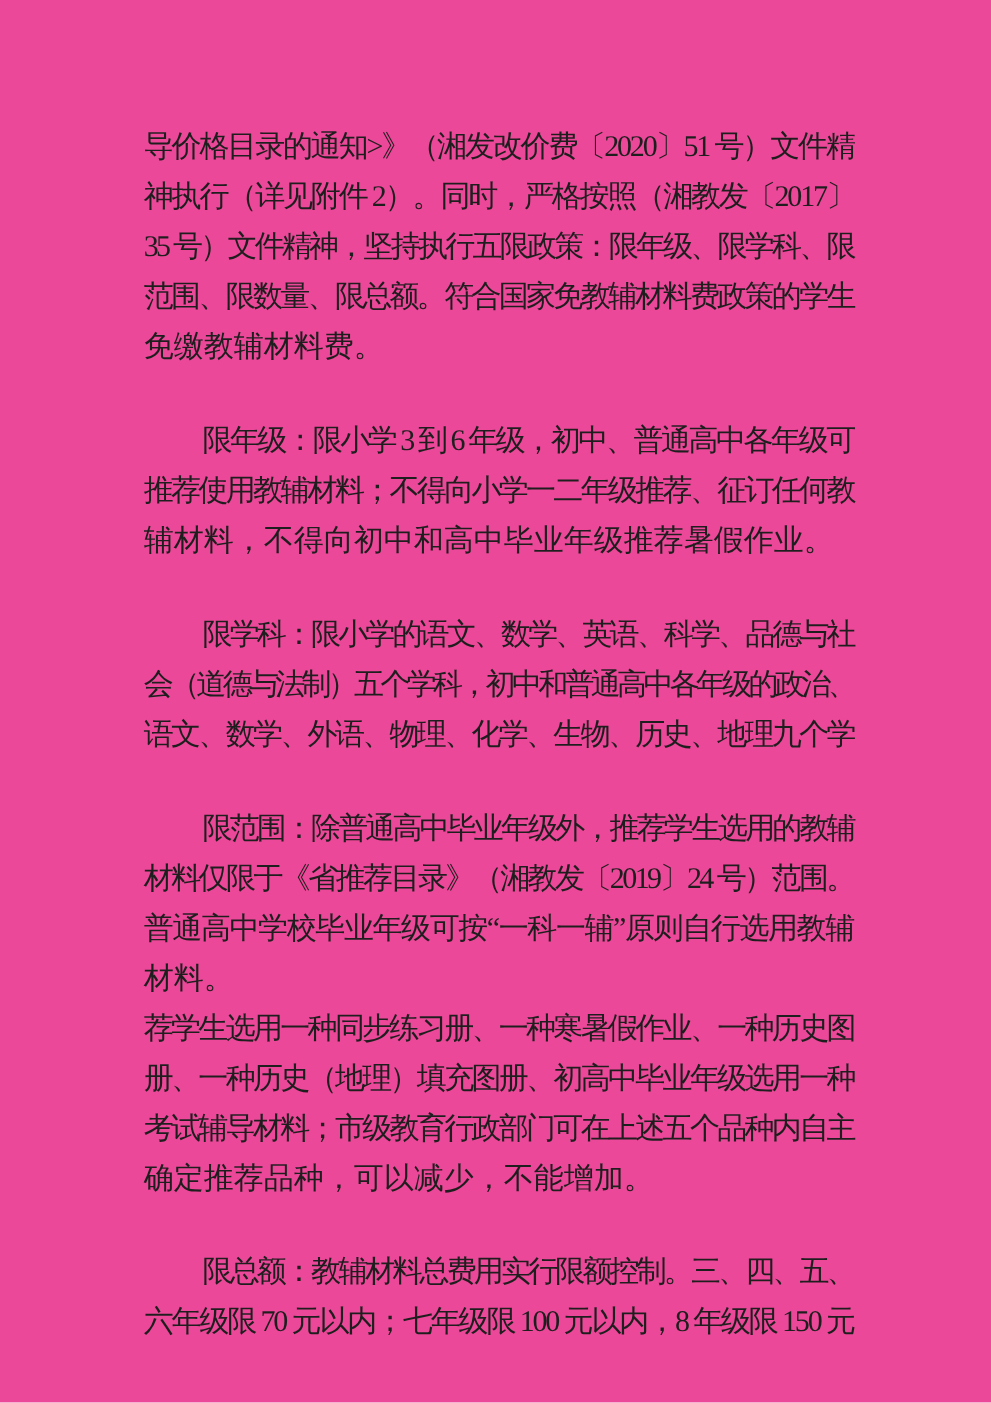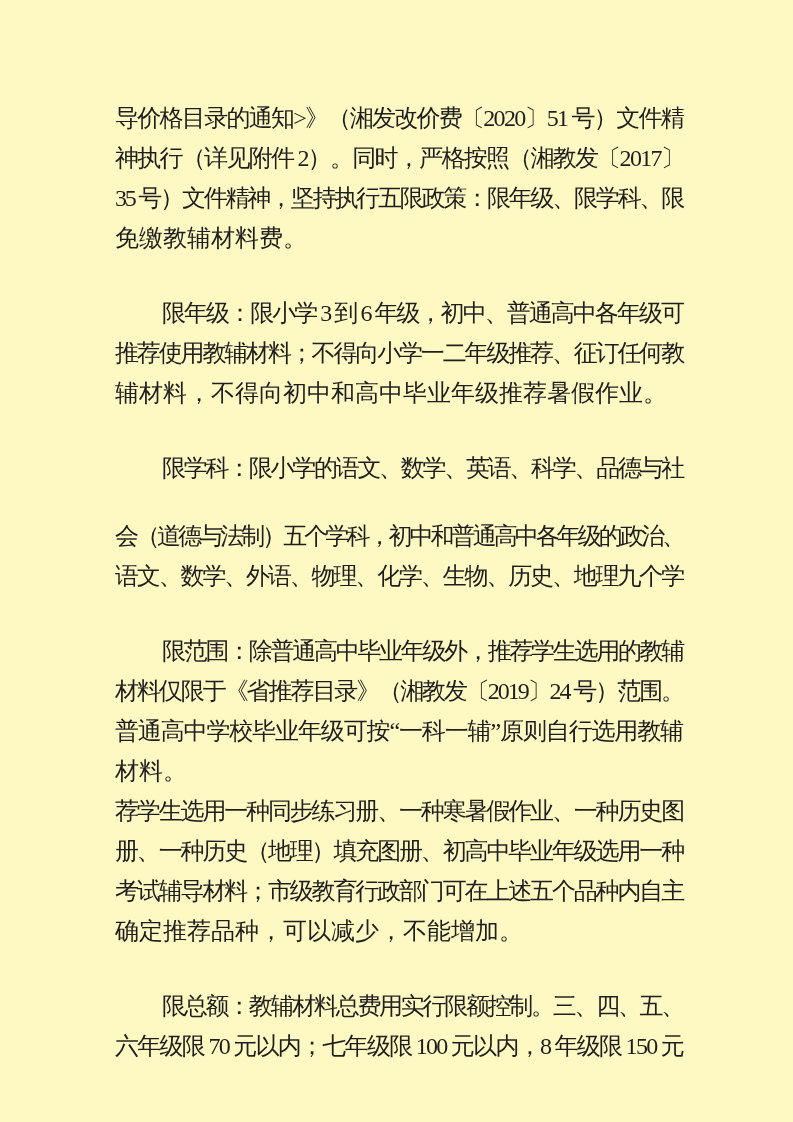--- a/index.html
+++ b/index.html
@@ -34,36 +34,37 @@
     overflow: visible;
   }
   .line.in {
     padding-left: 47px;
     margin-top: 35px;
   }
 </style>
 </head>
 <body>
 
-<div class="page" style="background: #fef9c3;">
+<div class="page" style="background: #ec4899;">
   <div class="doc-body">
       <div class="para">
         <div class="line j" style="color: rgb(30, 30, 30);"><span style="letter-spacing: -1.71823px;">导价格目录的通知&gt;》（湘发改价费〔2020〕51 号）文件精</span></div>
         <div class="line j" style="color: rgb(30, 30, 30);"><span style="letter-spacing: -1.72414px;">神执行（详见附件 2）。同时，严格按照（湘教发〔2017〕</span></div>
         <div class="line j" style="color: rgb(30, 30, 30);"><span style="letter-spacing: -2.21429px;">35 号）文件精神，坚持执行五限政策：限年级、限学科、限</span></div>
+        <div class="line j" style="color: rgb(30, 30, 30);"><span style="letter-spacing: -2.15385px;">范围、限数量、限总额。符合国家免教辅材料费政策的学生</span></div>
         <div class="line" style="color: rgb(30, 30, 30);"><span>免缴教辅材料费。</span></div>
       </div>
       <div class="para">
         <div class="line in j" style="color: rgb(30, 30, 30);"><span style="letter-spacing: -1.96429px;">限年级：限小学 3 到 6 年级，初中、普通高中各年级可</span></div>
         <div class="line j" style="color: rgb(30, 30, 30);"><span style="letter-spacing: -2.15385px;">推荐使用教辅材料；不得向小学一二年级推荐、征订任何教</span></div>
         <div class="line" style="color: rgb(30, 30, 30);"><span>辅材料，不得向初中和高中毕业年级推荐暑假作业。</span></div>
       </div>
       <div class="para">
         <div class="line in j" style="color: rgb(30, 30, 30);"><span style="letter-spacing: -2.29167px;">限学科：限小学的语文、数学、英语、科学、品德与社</span></div>
-        <div class="line j" style="color: rgb(30, 30, 30); margin-top: 28px;"><span style="letter-spacing: -2.96296px;">会（道德与法制）五个学科，初中和普通高中各年级的政治、</span></div>
+        <div class="line j" style="color: rgb(30, 30, 30);"><span style="letter-spacing: -2.96296px;">会（道德与法制）五个学科，初中和普通高中各年级的政治、</span></div>
         <div class="line j" style="color: rgb(30, 30, 30);"><span style="letter-spacing: -2.15385px;">语文、数学、外语、物理、化学、生物、历史、地理九个学</span></div>
       </div>
       <div class="para">
         <div class="line in j" style="color: rgb(30, 30, 30);"><span style="letter-spacing: -2.29167px;">限范围：除普通高中毕业年级外，推荐学生选用的教辅</span></div>
         <div class="line j" style="color: rgb(30, 30, 30);"><span style="letter-spacing: -2.06667px;">材料仅限于《省推荐目录》（湘教发〔2019〕24 号）范围。</span></div>
         <div class="line j" style="color: rgb(30, 30, 30);"><span style="letter-spacing: -1.1274px;">普通高中学校毕业年级可按“一科一辅”原则自行选用教辅</span></div>
         <div class="line" style="color: rgb(30, 30, 30);"><span>材料。</span></div>
       </div>
       <div class="para">
         <div class="line j" style="color: rgb(30, 30, 30);"><span style="letter-spacing: -2.15385px;">荐学生选用一种同步练习册、一种寒暑假作业、一种历史图</span></div>

